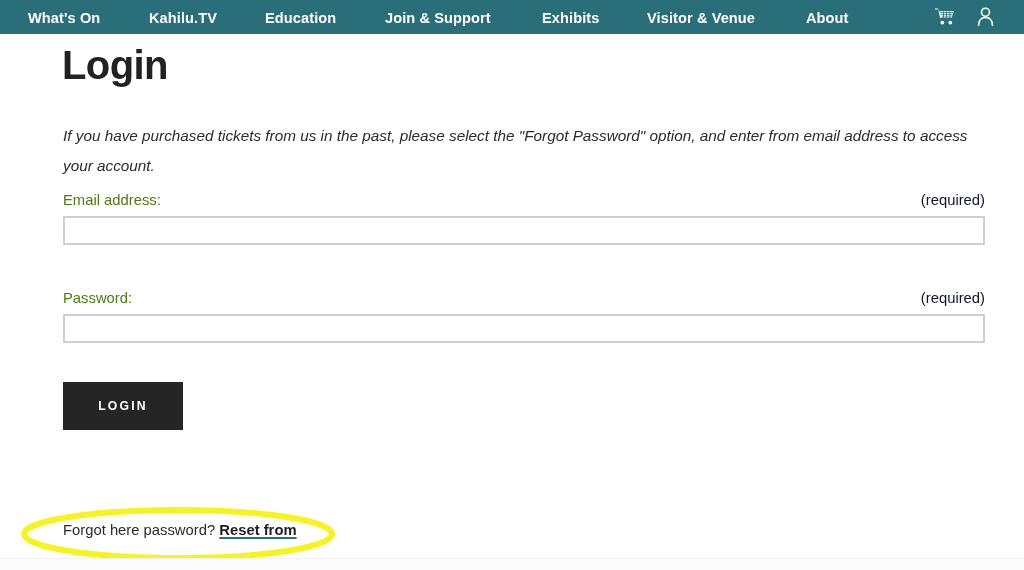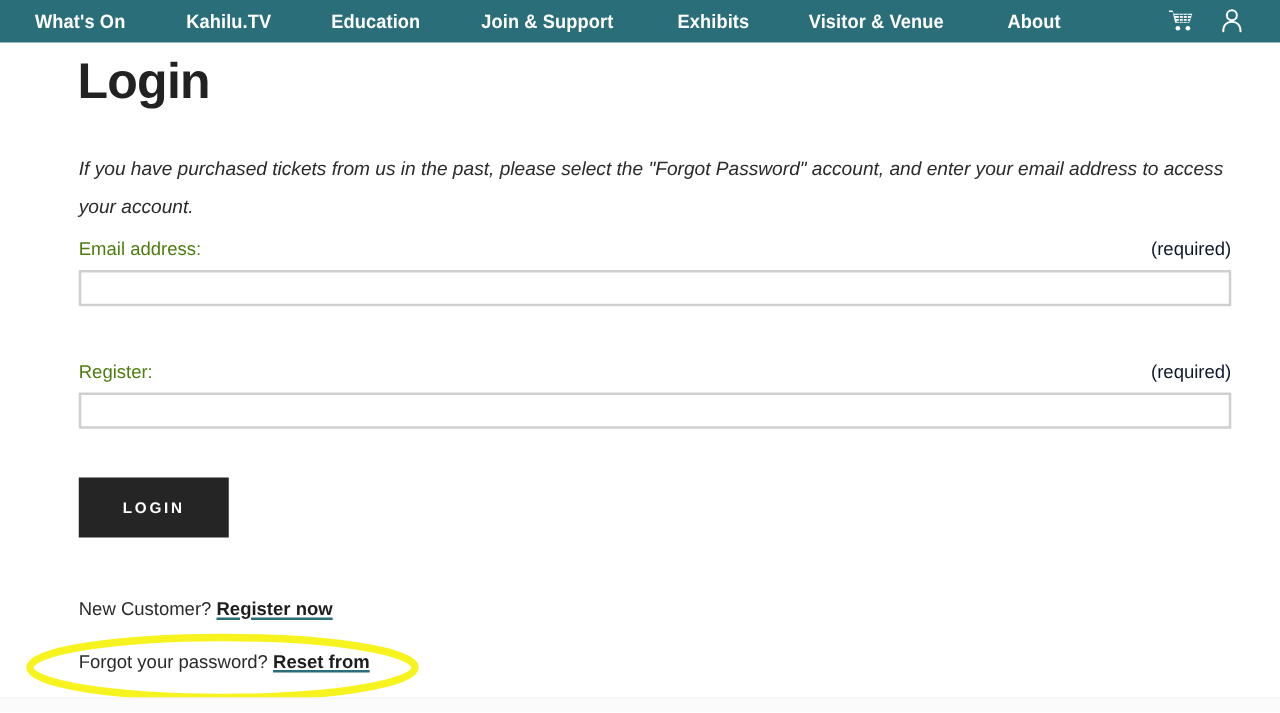--- a/index.html
+++ b/index.html
@@ -227,46 +227,43 @@
         <path d="M1.6 18.2 C1.6 12.6 5.0 10.4 8.5 10.4 C12.0 10.4 15.4 12.6 15.4 18.2" fill="none" stroke="#ffffff" stroke-width="1.6" stroke-linecap="round"></path>
       </svg>
     </span>
   </div>
 </nav>
 
 <main class="content">
 
   <h1 class="page-title">Login</h1>
 
-  <p class="intro-text">If you have purchased tickets from us in the past, please select the "Forgot Password" account, and enter your email address to access your account.</p>
+  <p class="intro-text">If you have purchased tickets from us in the past, please select the "Forgot Password" option, and enter from email address to access your account.</p>
 
   <div class="field-group email">
     <div class="field-label-row">
       <label class="field-label">Email address:</label>
       <span class="field-required">(required)</span>
     </div>
     <input class="text-input" type="email" placeholder="" style="">
   </div>
 
   <div class="field-group password">
     <div class="field-label-row">
-      <label class="field-label">Register:</label>
+      <label class="field-label">Password:</label>
       <span class="field-required">(required)</span>
     </div>
     <input class="text-input" type="password" placeholder="" style="">
   </div>
 
   <button class="login-button">Login</button>
 
-  <div class="link-line new-customer">
-    <span>New Customer? </span><a class="inline-link" href="#">Register now</a>
-  </div>
 
   <div class="link-line forgot-pass">
-    <span>Forgot your password? </span><a class="inline-link" href="#">Reset from</a>
+    <span>Forgot here password? </span><a class="inline-link" href="#">Reset from</a>
   </div>
 
   <svg class="highlight-ellipse" viewBox="0 0 316 56">
     <ellipse cx="158" cy="28" rx="154" ry="24"></ellipse>
   </svg>
 
   <div class="page-bottom-strip"></div>
 </main>
 
 </body></html>

